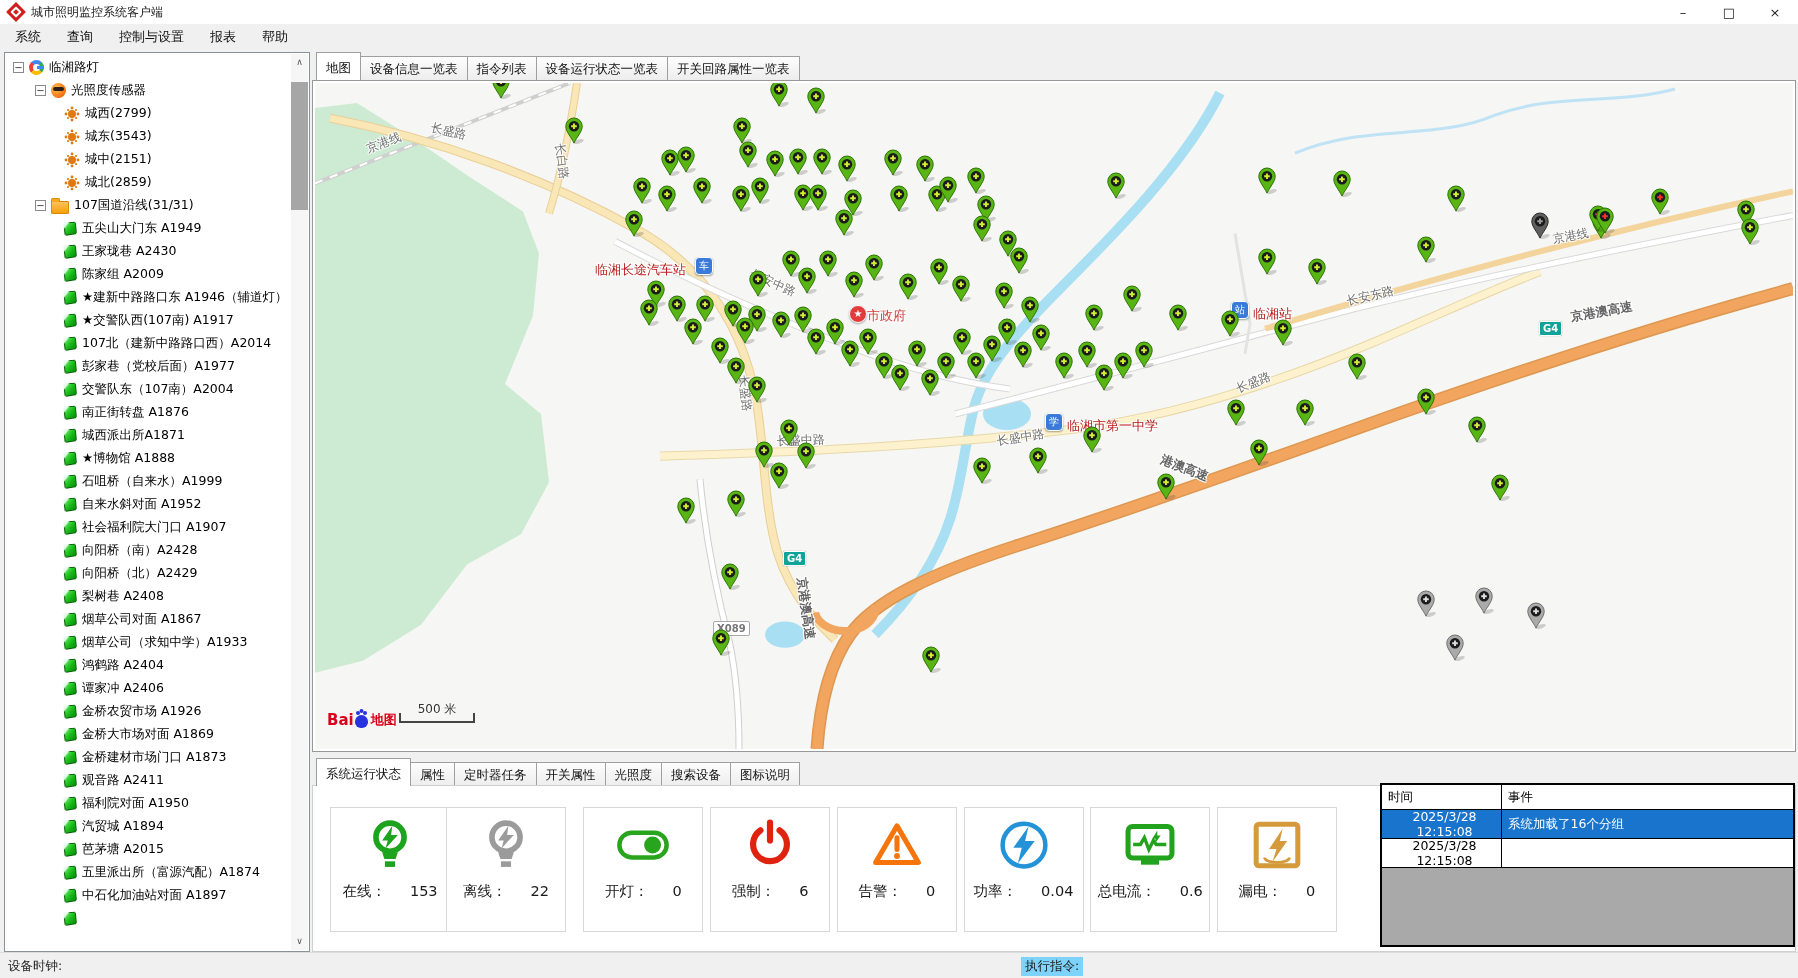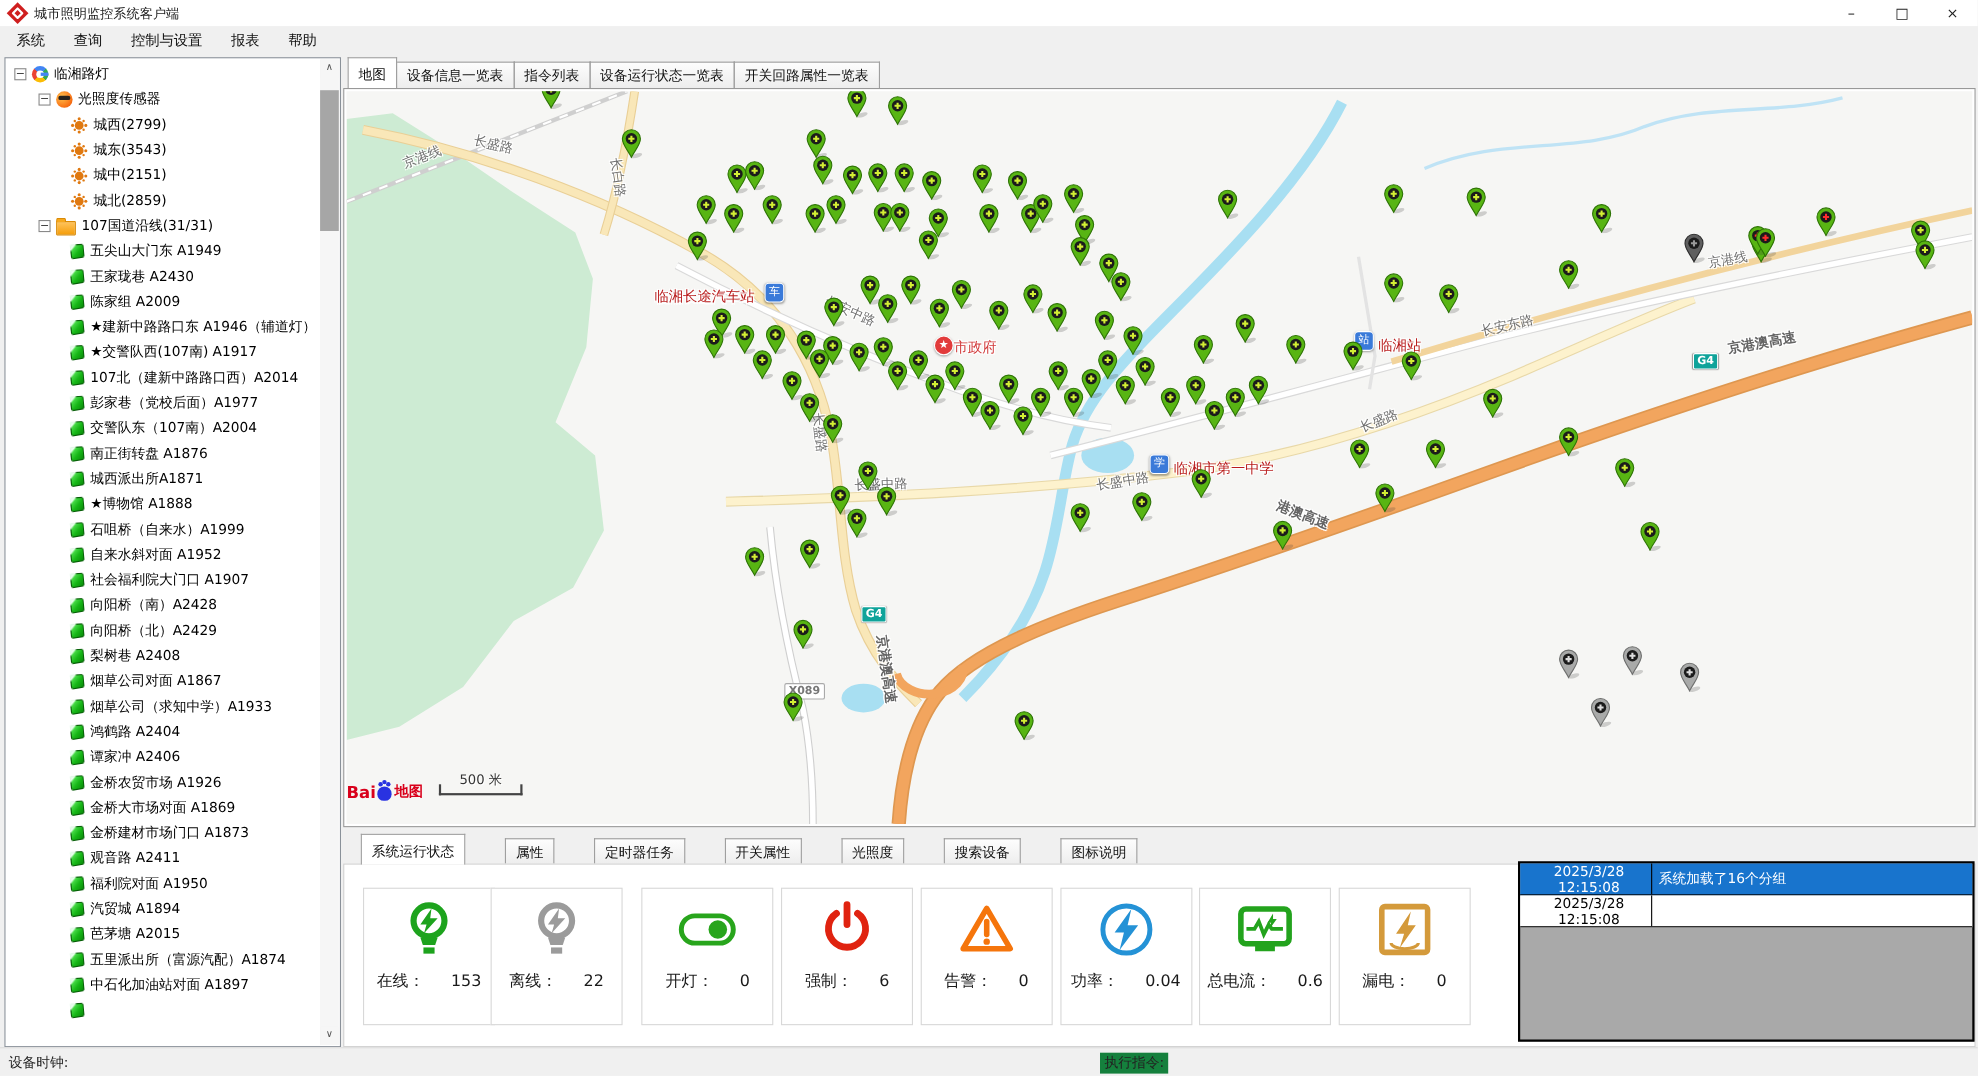--- a/index.html
+++ b/index.html
@@ -41,21 +41,21 @@
   .i-device::before{content:"";position:absolute;left:-1px;top:-1px;border-style:solid;border-width:6px 6px 0 0;border-color:#f0fff4 transparent transparent transparent;opacity:.95;}
   .ind0{padding-left:6px;} .ind1{padding-left:28px;} .ind2{padding-left:57px;}
   
   #tree-scroll{position:absolute;top:1px;right:1px;bottom:1px;width:17px;background:#f6f6f6;}
   .sb-btn{position:absolute;left:0;width:17px;height:17px;background:#f6f6f6;color:#555;font-size:9px;text-align:center;line-height:17px;}
   #sb-up{top:0;} #sb-down{bottom:0;}
   #sb-thumb{position:absolute;left:0px;top:28px;width:17px;height:128px;background:#a6a6a6;}
   
   .tabstrip{display:flex;align-items:flex-end;height:28px;}
   #map-tabstrip{left:316px;top:52px;}
-  #bottom-tabstrip{left:328px;top:757px;height:29px;gap:37px;}
+  #bottom-tabstrip{left:316px;top:757px;height:29px;}
   .tab{font-size:12.5px;color:#111;background:linear-gradient(#fdfdfd,#ededed);border:1px solid #9f9f9f;
     padding:4px 9px 4px 9px;margin-right:-1px;border-bottom:none;height:24px;box-sizing:border-box;}
   .tab.active{background:#fff;height:28px;padding-top:7px;position:relative;z-index:2;}
   
   #map-page{left:312px;top:80px;width:1484px;height:672px;background:#fff;border:1px solid #989898;box-sizing:border-box;}
   #map{position:absolute;inset:2px;background:#f6f6f4;overflow:hidden;}
   #map svg.base{position:absolute;left:0;top:0;width:100%;height:100%;}
   .rlabel{position:absolute;font-size:12px;color:#6e6e6e;white-space:nowrap;transform-origin:left center;
     text-shadow:1px 1px 0 #fff,-1px -1px 0 #fff,1px -1px 0 #fff,-1px 1px 0 #fff;}
   .rlabel.hw{font-weight:bold;color:#646464;font-size:12.5px;}
@@ -63,21 +63,21 @@
   .badge.expwy{background:#0fa39a;color:#fff;border:1px solid #fff;box-shadow:0 0 1px #888;}
   .badge.county{background:#fff;color:#777;border:1px solid #aaa;}
   .poi-ic{position:absolute;width:16px;height:16px;border-radius:4px;background:#3a7ad9;border:1px solid #fff;
     box-shadow:0 1px 2px rgba(0,0,0,.35);color:#fff;font-size:10px;line-height:15px;text-align:center;}
   .poi-ic.gov{border-radius:50%;background:#e23b3b;}
   .poi-label{position:absolute;font-size:13px;color:#b91c1c;white-space:nowrap;
     text-shadow:1px 1px 0 #fff,-1px -1px 0 #fff,1px -1px 0 #fff,-1px 1px 0 #fff;}
   .poi-label.gov{color:#d23c3c;}
   .pin{position:absolute;width:20px;height:27px;margin-left:-10px;margin-top:-26px;}
   
-  #baidu-logo{position:absolute;left:0;bottom:20px;display:flex;align-items:center;height:18px;text-align:center;}
+  #baidu-logo{position:absolute;left:12px;bottom:20px;display:flex;align-items:center;height:18px;text-align:center;}
   #logo-bai{color:#d9001b;font-weight:bold;font-size:15px;letter-spacing:0;}
   #logo-paw{width:13px;height:13px;border-radius:50% 50% 45% 45%;background:#2932e1;position:relative;margin:2px 1px 0 1px;}
   #logo-paw::before{content:"";position:absolute;top:-4px;left:1px;width:4px;height:4px;border-radius:50%;background:#2932e1;box-shadow:7px 0 0 #2932e1,3.5px -2px 0 #2932e1;}
   #logo-map{color:#d9001b;font-weight:bold;font-size:13px;margin-left:2px;}
   #scalebar{position:absolute;left:84px;bottom:26px;width:72px;border-left:2px solid #444;border-right:2px solid #444;border-bottom:2px solid #444;height:8px;text-align:center;}
   #scale-text{position:relative;top:-15px;font-size:12px;color:#333;text-shadow:1px 1px 0 #fff;}
   #attribution{position:absolute;left:6px;bottom:4px;font-size:11px;color:#4a4a4a;white-space:nowrap;
     text-shadow:1px 1px 0 #fff,-1px -1px 0 #fff,1px -1px 0 #fff,-1px 1px 0 #fff;}
   
   #bottom-page{left:312px;top:785px;width:1484px;height:167px;background:#fff;border:1px solid #cfcfcf;box-sizing:border-box;}
@@ -89,21 +89,21 @@
   
   #eventlog{left:1380px;top:783px;width:415px;height:164px;background:#a9a9a9;border:2px solid #000;box-sizing:border-box;z-index:10;}
   #ev-header{display:flex;background:#fff;height:24px;border-bottom:1px solid #000;font-size:12.5px;color:#000;align-items:center;}
   .ev-c1{width:120px;flex:none;padding-left:6px;box-sizing:border-box;border-right:1px solid #000;height:100%;display:flex;align-items:center;}
   .ev-c2{flex:1;padding-left:6px;display:flex;align-items:center;height:100%;}
   .ev-row{display:flex;height:28px;font-size:12.5px;background:#fff;color:#000;border-bottom:1px solid #000;align-items:center;text-align:center;}
   .ev-row.sel{background:#1874cd;color:#fff;}
   
   #statusbar{left:0;top:952px;width:1798px;height:26px;background:#f0f0f0;border-top:1px solid #dcdcdc;box-sizing:border-box;}
   #clock-label{position:absolute;left:8px;top:5px;font-size:12.5px;color:#222;}
-  #exec-label{position:absolute;left:1000px;top:4px;font-size:12.5px;color:#222;background:#15803d;padding:1px 4px;}
+  #exec-label{position:absolute;left:1021px;top:4px;font-size:12.5px;color:#222;background:#7dd3fc;padding:1px 4px;}
 </style>
 </head>
 <body>
 
 <div id="titlebar" class="abs">
   <div id="app-icon"></div>
   <span id="app-title">城市照明监控系统客户端</span>
   <div id="win-controls">
       <div class="win-btn">–</div>
       <div class="win-btn">□</div>
@@ -1166,20 +1166,24 @@
       <span><svg viewBox="0 0 48 48" width="54" height="54">
           <rect x="5.5" y="5.5" width="37" height="37" rx="2.5" fill="none" stroke="#d49a3b" stroke-width="4.5"></rect>
           <polygon points="29,9.5 17,27.5 23.5,27.5 20,39 33,20.5 26.5,20.5" fill="#d49a3b"></polygon>
           <path d="M13,35 a11,4.5 0 1 0 22,0" fill="none" stroke="#d49a3b" stroke-width="2.5"></path>
         </svg></span>
       <div class="cl"><span>漏电：</span><span class="cv">0</span></div>
     </div>
   </div>
 
 <div id="eventlog" class="abs">
+  <div id="ev-header">
+    <div class="ev-c1">时间</div>
+    <div class="ev-c2">事件</div>
+  </div>
   <div id="ev-rows">
       <div class="ev-row sel">
         <div class="ev-c1">2025/3/28 12:15:08</div>
         <div class="ev-c2">系统加载了16个分组</div>
       </div>
       <div class="ev-row">
         <div class="ev-c1">2025/3/28 12:15:08</div>
       </div>
     </div>
 </div>

